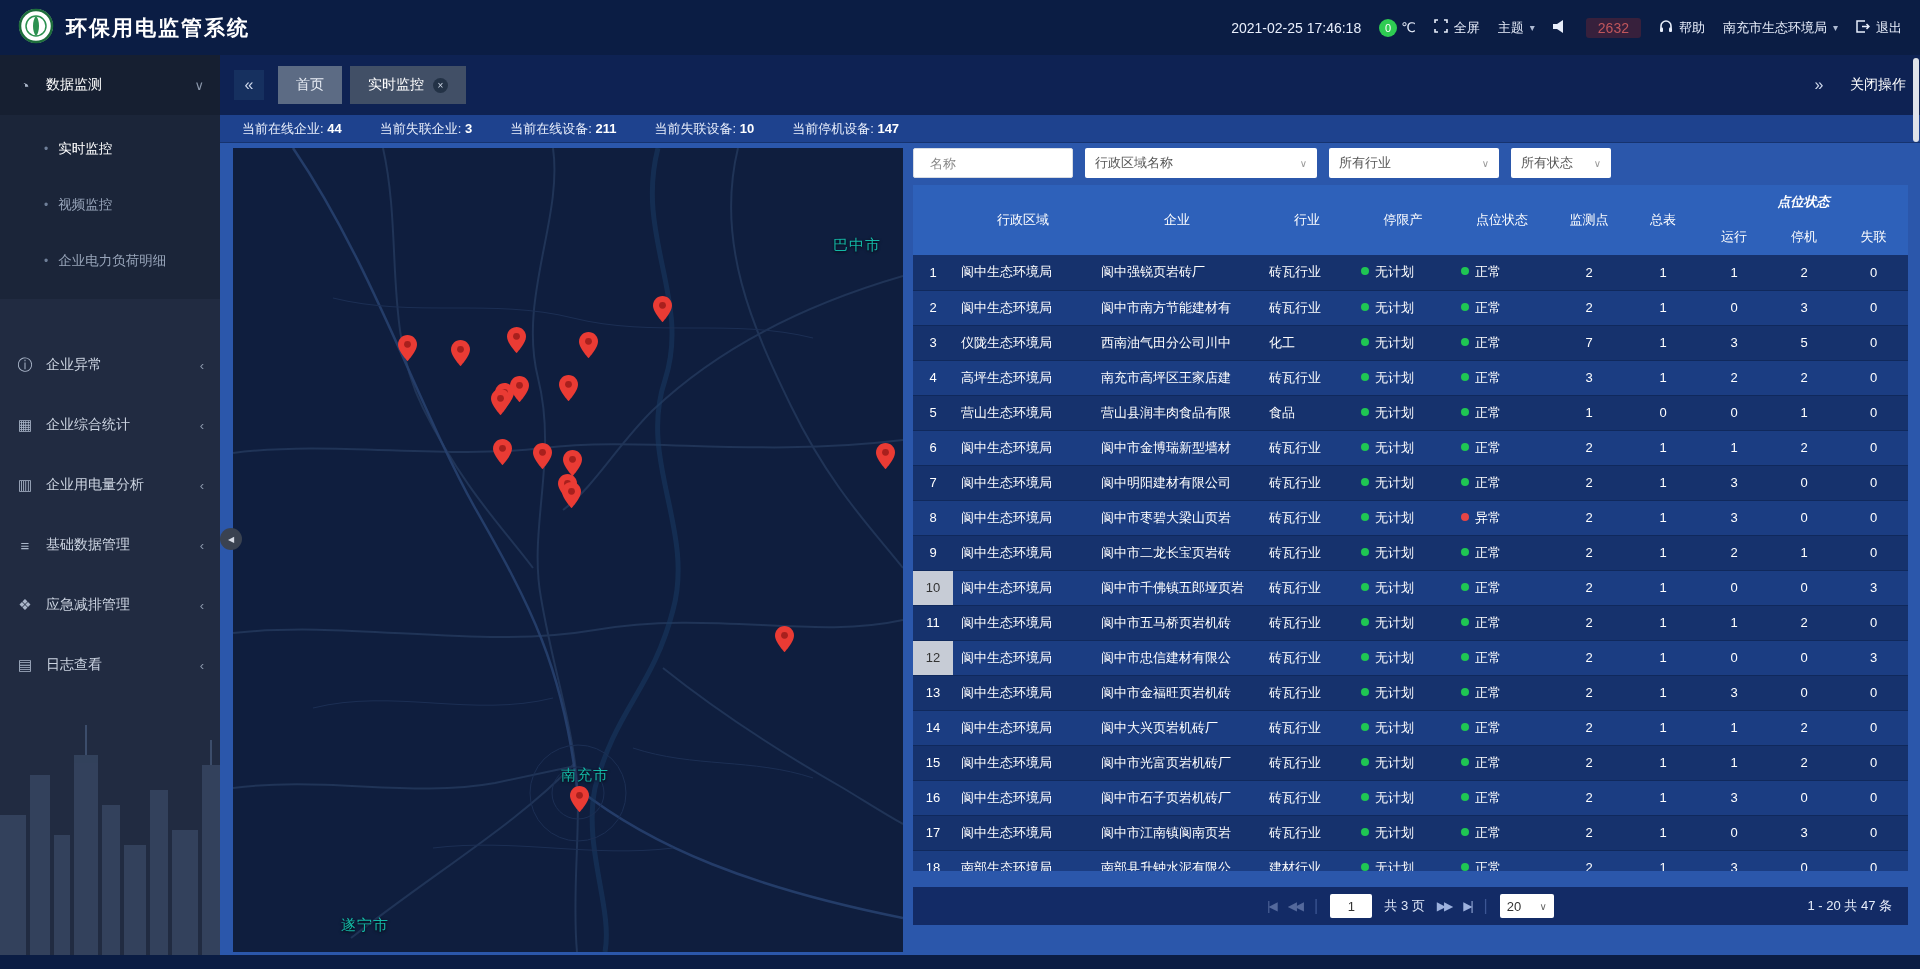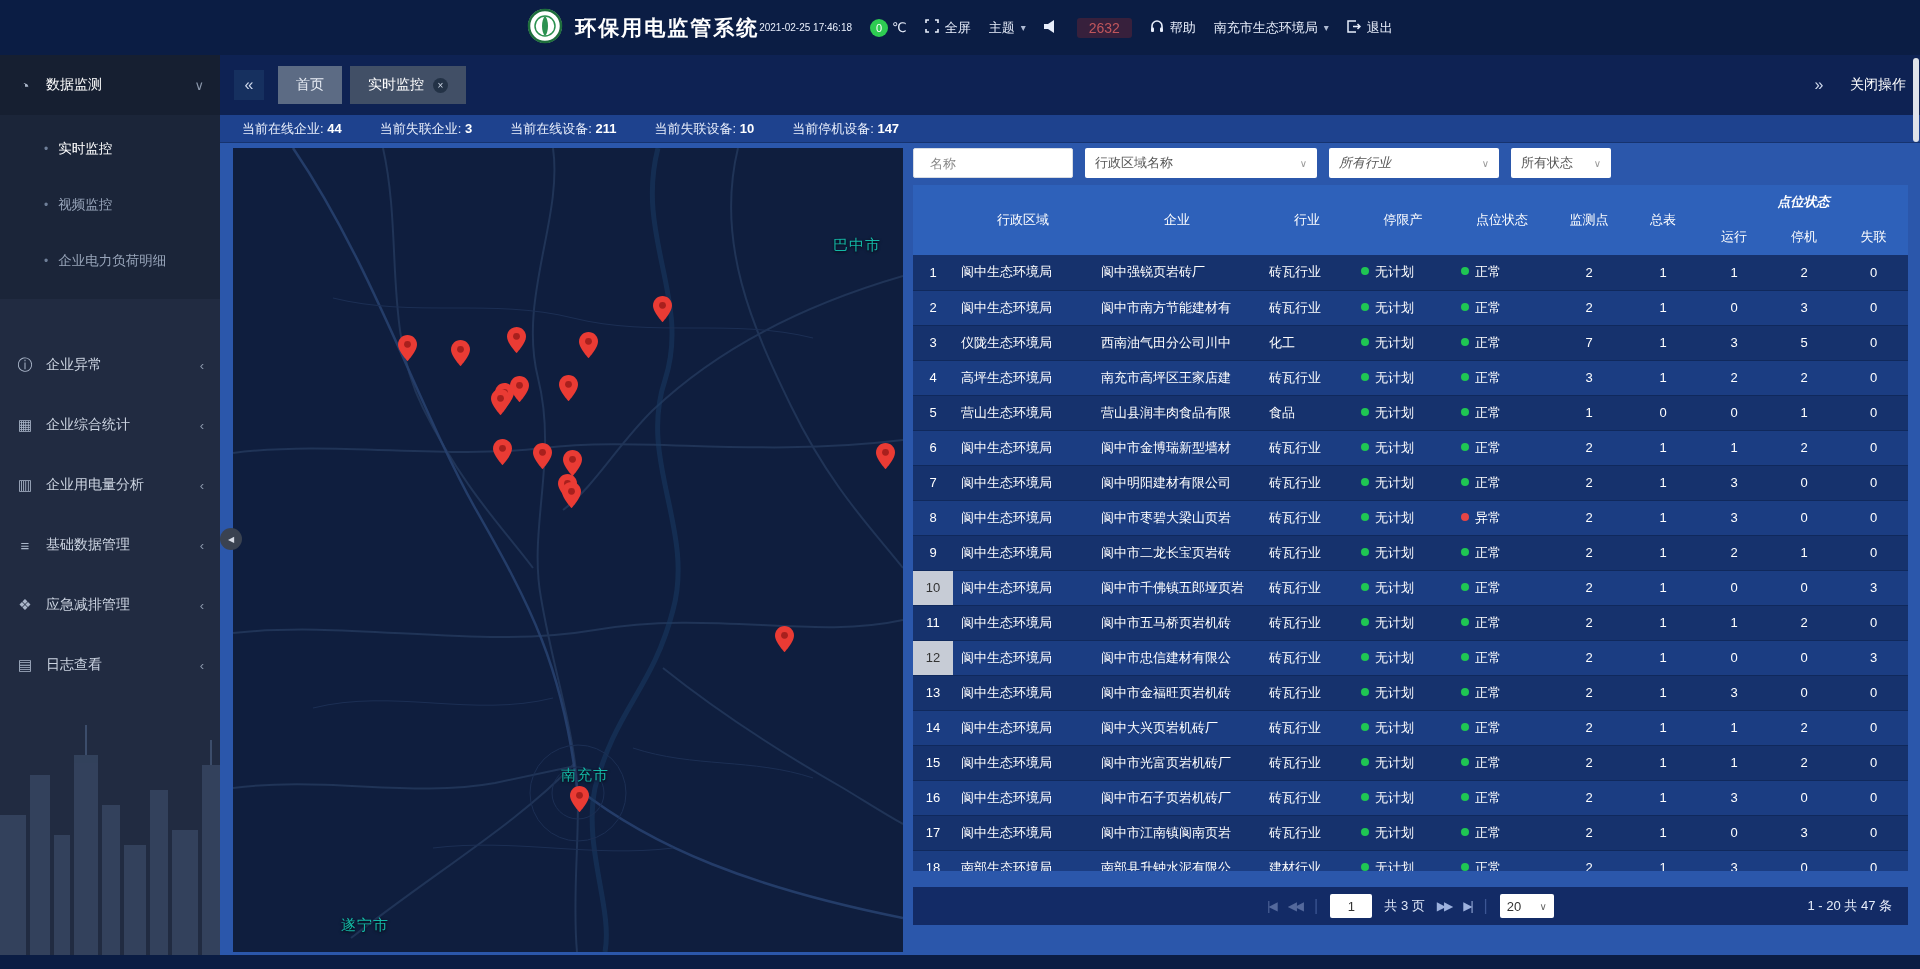--- a/index.html
+++ b/index.html
@@ -1,25 +1,25 @@
 <!DOCTYPE html>
 <html><head>
 <meta charset="utf-8">
 <style>
   * { box-sizing: border-box; margin: 0; padding: 0; }
   html,body { width:1920px; height:969px; overflow:hidden; }
   body { font-family:"Liberation Sans","DejaVu Sans",sans-serif; background:#2b57ab; color:#fff; }
   .app { position:relative; width:1920px; height:969px; display:flex; flex-direction:column; }
 
   
-  .topbar { height:55px; background:#0b1d44; display:flex; align-items:center; justify-content:center; padding:0 18px; flex:none; }
+  .topbar { height:55px; background:#0b1d44; display:flex; align-items:center; justify-content:space-between; padding:0 18px; flex:none; }
   .brand { display:flex; align-items:center; gap:12px; }
   .app-title { font-size:21px; font-weight:bold; letter-spacing:2px; color:#fff; }
   .topbar-right { display:flex; align-items:center; gap:18px; font-size:13px; color:#e8eefb; }
-  .datetime { font-size:10px; }
+  .datetime { font-size:14px; }
   .temp { display:flex; align-items:center; gap:4px; }
   .temp-badge { width:18px; height:18px; border-radius:50%; background:#2ecc52; color:#fff; font-size:11px; display:inline-flex; align-items:center; justify-content:center; }
   .top-item { display:inline-flex; align-items:center; gap:6px; cursor:pointer; white-space:nowrap; }
   .caret { font-size:10px; color:#aebad2; }
   .badge-dim { color:#c0565c; background:rgba(150,40,45,.32); padding:2px 12px; border-radius:3px; font-size:14px; }
 
   .body-row { display:flex; height:900px; flex:none; }
 
   
   .sidebar { width:220px; flex:none; background:#212b41; position:relative; overflow:hidden; }
@@ -58,21 +58,21 @@
   .map { width:670px; height:804px; flex:none; background:#0f1e3e; position:relative; overflow:hidden; }
   .map-label { position:absolute; color:#14b8a6; font-size:15px; letter-spacing:1px; text-shadow:0 1px 3px #000; }
   .map-pin { position:absolute; width:19px; height:26px; cursor:pointer; }
 
   
   .right-panel { flex:1; display:flex; flex-direction:column; min-width:0; }
   .filters { display:flex; gap:12px; height:30px; margin-bottom:7px; flex:none; }
   .filter-input { width:160px; height:30px; background:#fff; border:1px solid #d8dce3; border-radius:2px; padding:0 16px; font-size:13px; color:#333; font-family:inherit; }
   .filter-input::placeholder { color:#888; }
   .filter-select { height:30px; background:#fff; border-radius:2px; display:flex; align-items:center; justify-content:space-between; padding:0 10px; font-size:13px; color:#555; cursor:pointer; }
-  .w-region { width:232px; } .w-industry { width:170px;font-style:italic; } .w-status { width:100px; }
+  .w-region { width:232px; } .w-industry { width:170px; } .w-status { width:100px; }
   .sel-caret { color:#999; font-size:10px; margin-left:8px; }
 
   .table-wrap { height:686px; overflow:hidden; flex:none; }
   table { width:100%; border-collapse:collapse; table-layout:fixed; font-size:13px; color:#fff; }
   thead th { background:#2e61ba; font-weight:normal; text-align:center; }
   thead tr:first-child th { height:34px;font-family:Liberation Mono, monospace; }
   thead tr:last-child th { height:36px; }
   .th-group { font-style:italic; font-weight:bold; }
   tbody td { height:35px; border-bottom:1px solid #10295c; padding:0 8px; white-space:nowrap; overflow:hidden; }
   tbody tr:nth-child(odd) { background:#16326d; }

